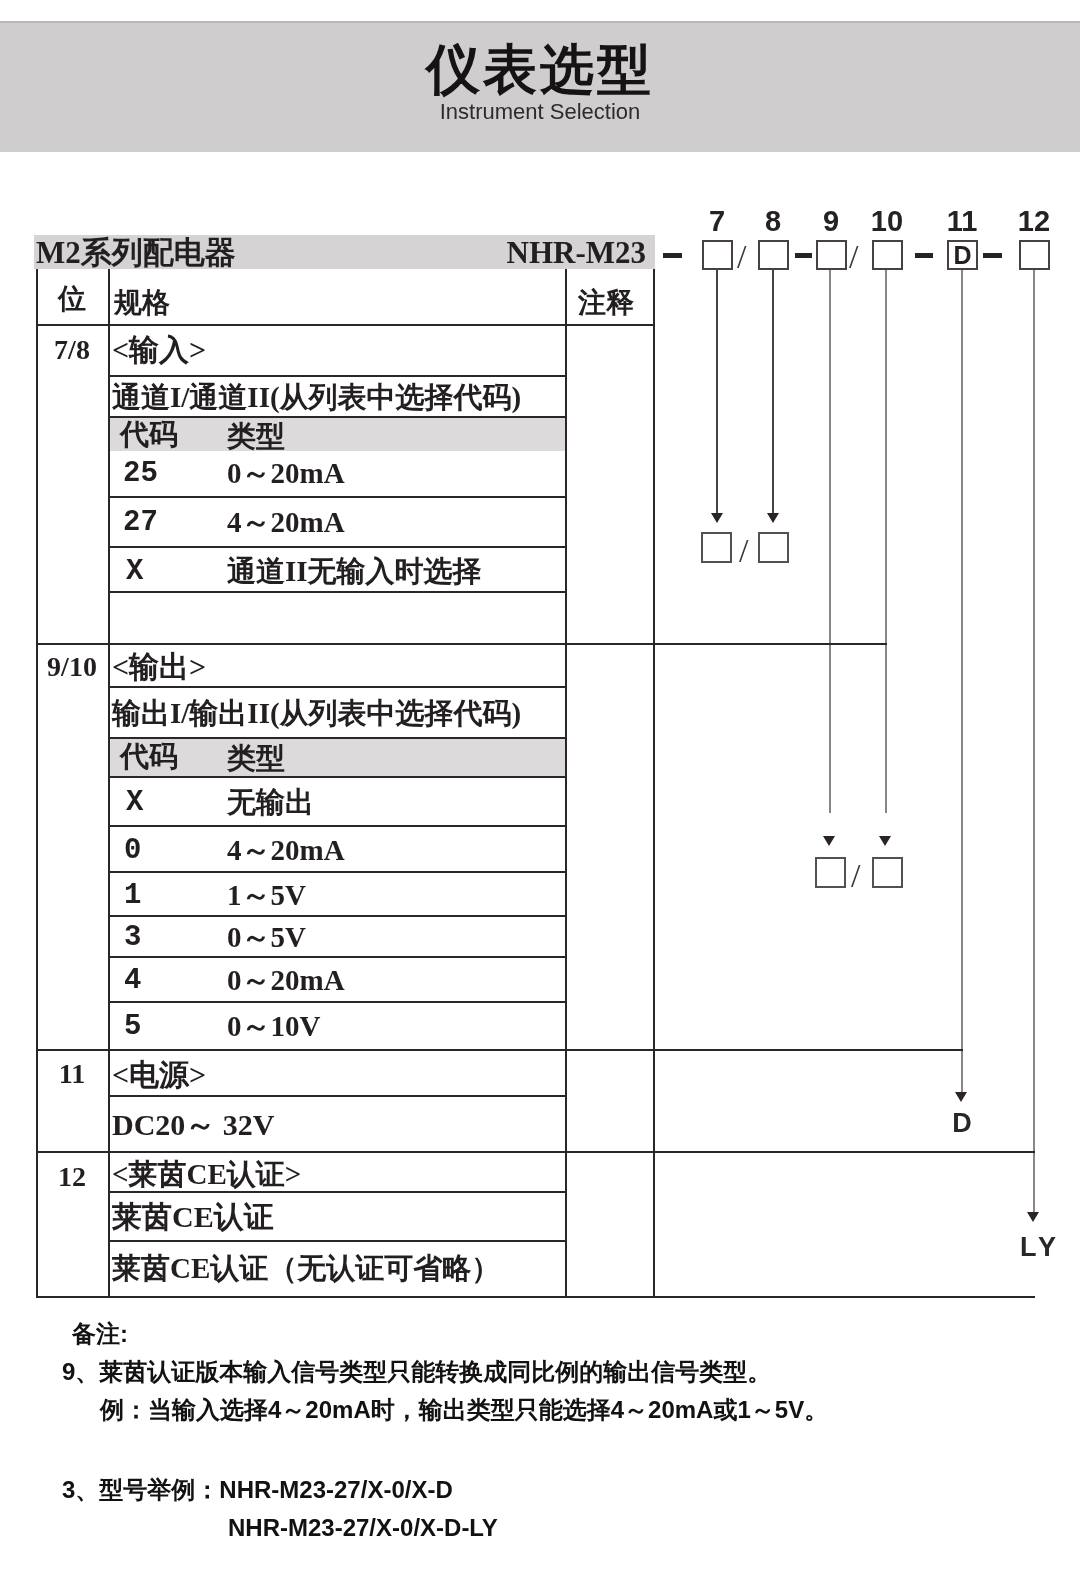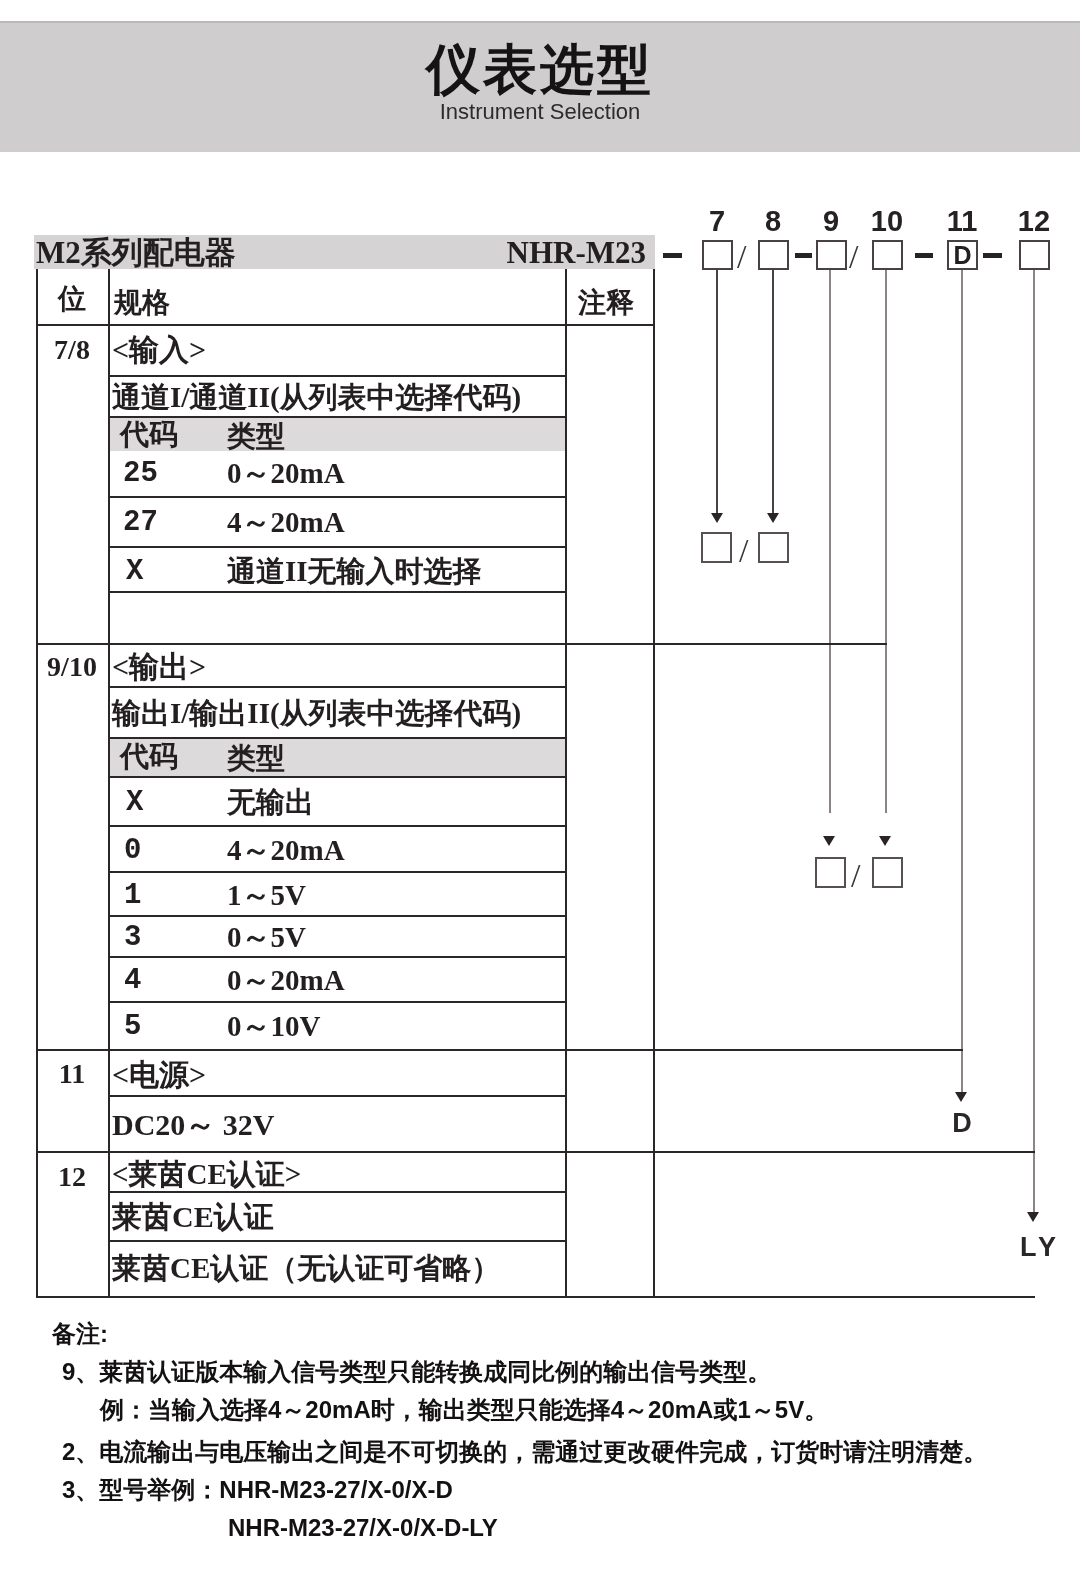--- a/index.html
+++ b/index.html
@@ -173,20 +173,19 @@
 
   <div class="pos-label serif" style="top:1059px;">11</div>
   <div class="spec-title serif" style="top:1059px;">&lt;电源&gt;</div>
   <div class="spec-title serif" style="top:1109px;">DC20～ 32V</div>
 
   <div class="pos-label serif" style="top:1162px;">12</div>
   <div class="spec-title serif" style="top:1158px;font-size:29px;text-align:right;">&lt;莱茵CE认证&gt;</div>
   <div class="spec-title serif" style="top:1201px;">莱茵CE认证</div>
   <div class="spec-title serif" style="top:1252px;font-size:29px;font-family:Liberation Serif, serif;">莱茵CE认证（无认证可省略）</div>
 
-  <div class="note sans" style="left:52px;top:1320px;text-align:right;">备注:</div>
+  <div class="note sans" style="left:72px;top:1320px;text-align:right;">备注:</div>
   <div class="note sans" style="left:62px;top:1358px;">9、莱茵认证版本输入信号类型只能转换成同比例的输出信号类型。</div>
   <div class="note sans" style="left:100px;top:1396px;">例：当输入选择4～20mA时，输出类型只能选择4～20mA或1～5V。</div>
-  <div class="note sans" style="left:62px;top:1438px;">2、电流输出与电压输出之间是不可切换的，需通过更改硬件完成，订货时请注明清楚。</div>
   <div class="note sans" style="left:62px;top:1476px;">3、型号举例：NHR-M23-27/X-0/X-D</div>
   <div class="note sans" style="left:228px;top:1514px;">NHR-M23-27/X-0/X-D-LY</div>
 
 </div>
 
 </body></html>

